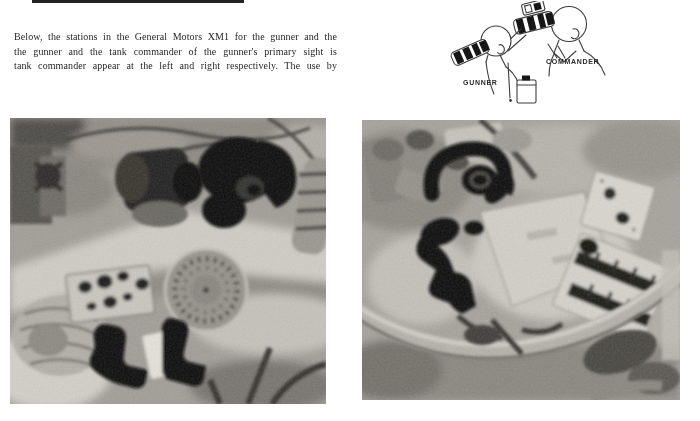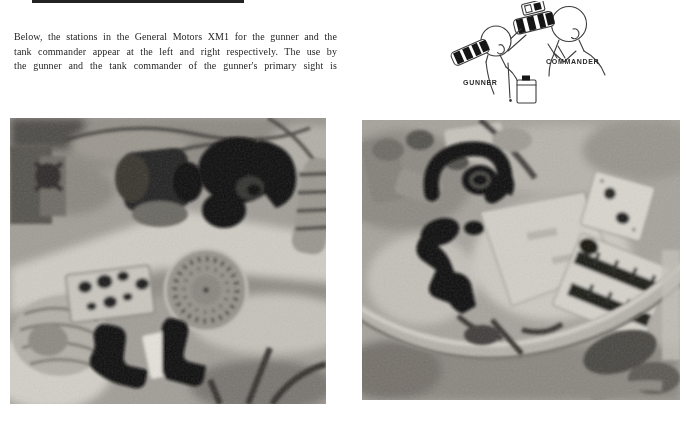--- a/index.html
+++ b/index.html
@@ -32,22 +32,22 @@
 </style>
 </head>
 <body>
 
 <div class="page">
 
   <div class="top-rule"></div>
 
   <div class="intro">
     <div class="jline">Below, the stations in the General Motors XM1 for the gunner and the</div>
+    <div class="jline">the gunner and the tank commander of the gunner's primary sight is</div>
     <div class="jline">tank commander appear at the left and right respectively.  The use by</div>
-    <div class="jline">the gunner and the tank commander of the gunner's primary sight is</div>
   </div>
 
   <div class="sketch">
     <svg viewBox="0 0 240 107">
       <g fill="none" stroke="#3d3d3d" stroke-width="1.1" stroke-linecap="round">
 
         <g>
           <circle cx="131" cy="23" r="17.5" fill="#ffffff"></circle>
           <path d="M135 28 a4.5 5 0 1 1 -1.5 8.5"></path>
           <path d="M121 39 L116 52 M141 39 L146 50"></path>

